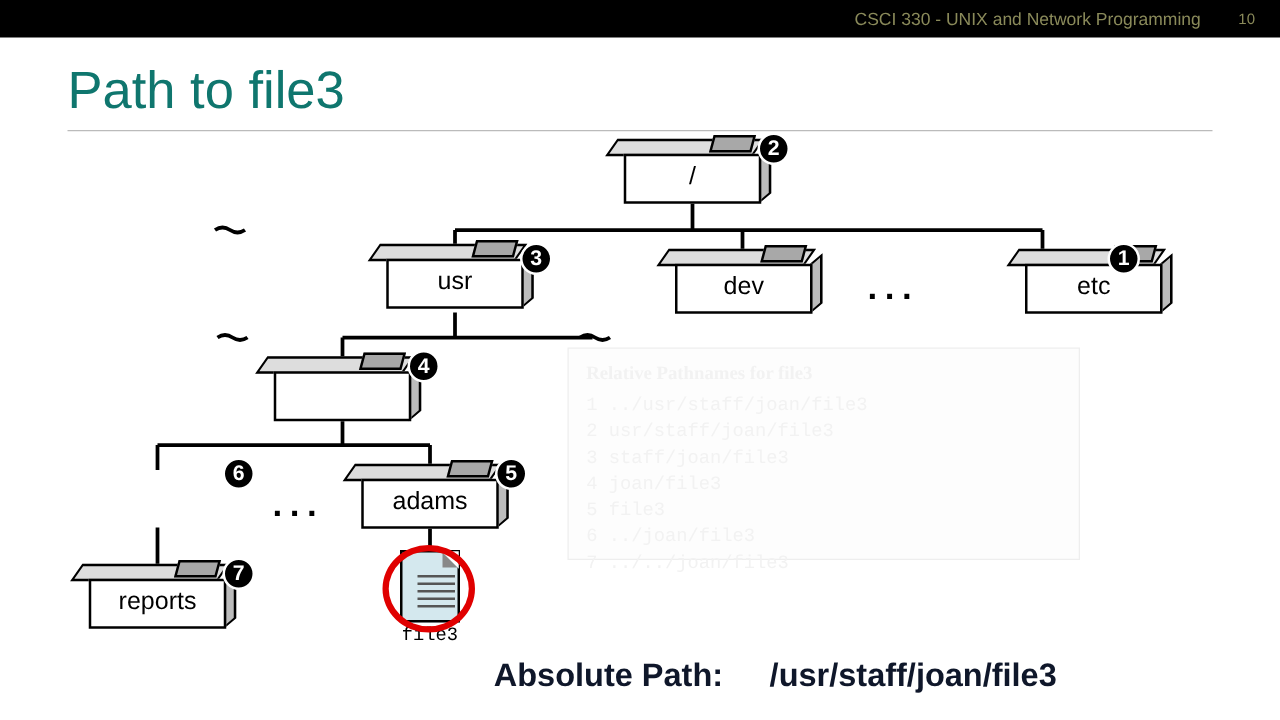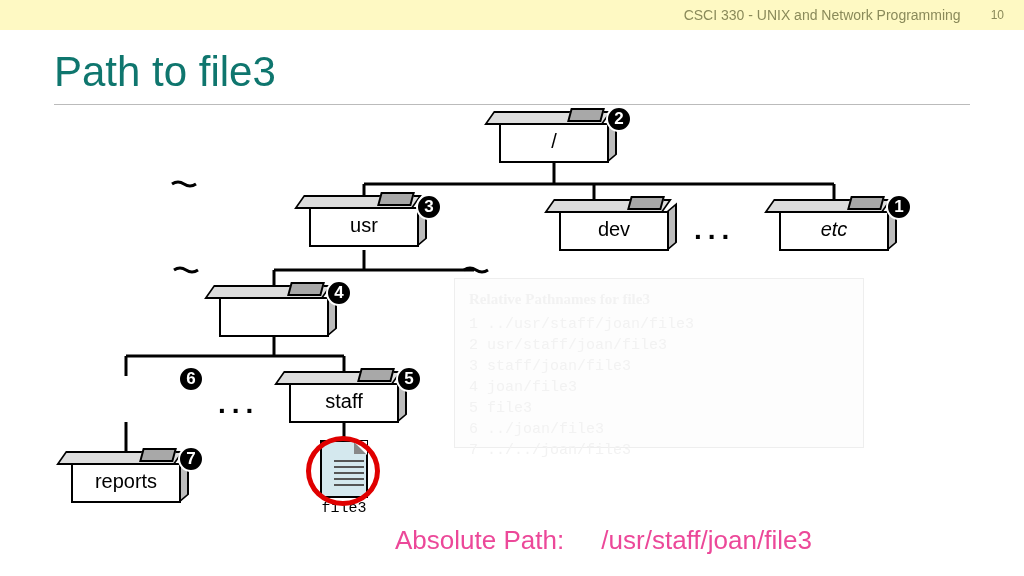--- a/index.html
+++ b/index.html
@@ -7,21 +7,21 @@
     width: 1024px;
     height: 576px;
     background: #ffffff;
     font-family: Arial, Helvetica, sans-serif;
     position: relative;
     overflow: hidden;
   }
   .header-bar {
     width: 100%;
     height: 30px;
-    background: #fef9c3;
+    background: #000000;
     display: flex;
     justify-content: flex-end;
     align-items: center;
     padding-right: 20px;
     font-size: 14px;
     color: #8a8a5a;
   }
   .hdr-course { margin-right: 30px; }
   .hdr-page { font-size: 12px; }
   .title {
@@ -189,21 +189,22 @@
   .faded-box .ftitle {
     font-weight: bold;
     font-family: Georgia, serif;
     margin-bottom: 4px;
   }
   .abs-path {
     position: absolute;
     bottom: 20px;
     left: 395px;
     font-size: 26px;
-    color: #ec4899;
+    color: #0f172a;
+    font-weight: bold;
   }
   .abs-label { margin-right: 30px; }
 </style>
 </head>
 <body>
 
 <div class="header-bar">
   <span class="hdr-course">CSCI 330 - UNIX and Network Programming</span>
   <span class="hdr-page">10</span>
 </div>
@@ -263,30 +264,30 @@
 
   <div class="folder" style="left:255px; top:72px;">
     <div class="tab"></div>
       <div class="lid3d"></div>
       <div class="body"></div>
       <div class="edge3d"></div>
     <div class="label">usr</div>
   </div>
   <div class="badge" style="left:362px; top:74px;">3</div>
 
-  <div class="folder" style="left:505px; top:76px;">
+  <div class="folder" style="left:486px; top:76px;">
     <div class="tab"></div>
       <div class="lid3d"></div>
       <div class="body"></div>
       <div class="edge3d"></div>
     <div class="label">dev</div>
   </div>
   <div class="dots" style="left:640px; top:94px;">...</div>
 
-  <div class="folder" style="left:725px; top:76px;font-style:italic;">
+  <div class="folder" style="left:766px; top:76px;">
     <div class="tab"></div>
       <div class="lid3d"></div>
       <div class="body"></div>
       <div class="edge3d"></div>
     <div class="label">etc</div>
   </div>
   <div class="badge" style="left:832px; top:74px;">1</div>
 
   <div class="folder" style="left:165px; top:162px;">
     <div class="tab"></div>
@@ -298,21 +299,21 @@
 
   <div class="badge" style="left:124px; top:246px;">6</div>
 
   <div class="dots" style="left:164px; top:268px;">...</div>
 
   <div class="folder" style="left:235px; top:248px;">
     <div class="tab"></div>
       <div class="lid3d"></div>
       <div class="body"></div>
       <div class="edge3d"></div>
-    <div class="label">staff</div>
+    <div class="label">adams</div>
   </div>
   <div class="badge" style="left:342px; top:246px;">5</div>
 
   <div class="folder" style="left:17px; top:328px;">
     <div class="tab"></div>
       <div class="lid3d"></div>
       <div class="body"></div>
       <div class="edge3d"></div>
     <div class="label">reports</div>
   </div>

